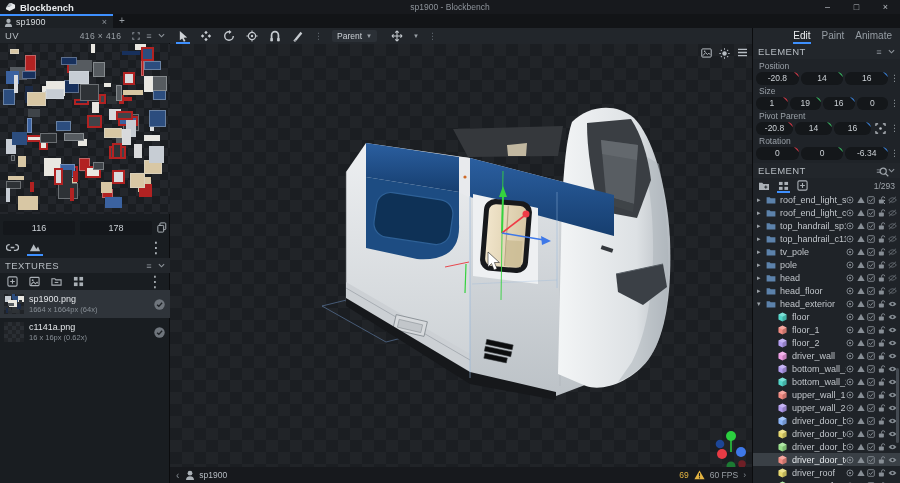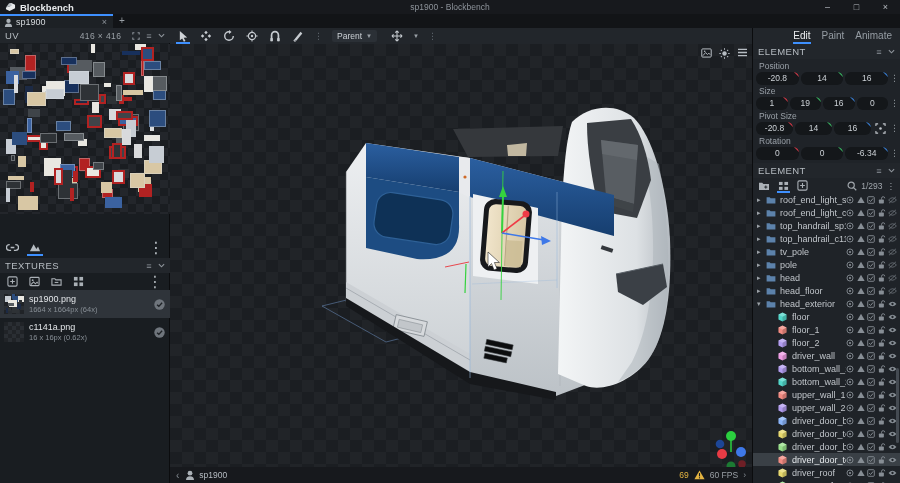--- a/index.html
+++ b/index.html
@@ -98,21 +98,21 @@
   .nfield.ax-x:after{border-right-color:#f23f4f;}
   .nfield.ax-y:after{border-right-color:#3fd06d;}
   .nfield.ax-z:after{border-right-color:#3e8ff2;}
   .kebab{width:7px;text-align:center;color:#8a9096;font-size:9px;line-height:13px;}
   .focusbtn{width:15px;height:13px;display:flex;align-items:center;justify-content:center;color:#c0c5ca;}
 
   #outliner-header{margin-top:3px;}
   #outliner-toolbar{height:15px;display:flex;align-items:center;padding:0 5px;gap:8px;color:#aab0b6;}
   .ot-tool{position:relative;display:flex;align-items:center;height:15px;}
   .ot-tool.sel:after{content:"";position:absolute;left:-1px;right:-1px;bottom:0;height:2px;background:#3e90ff;}
-  #ot-right{margin-left:auto;display:flex;align-items:center;gap:4px;font-size:8.5px;color:#a0a6ac;}
+  #ot-right{margin-left:auto;display:flex;align-items:center;gap:4px;font-size:8.5px;color:#a0a6ac;flex-direction:column;}
   #outliner-list{position:relative;}
   .ol-row{display:flex;align-items:center;height:13px;padding:0 3px 0 4px;font-size:9px;color:#c0c5ca;white-space:nowrap;}
   .ol-row.selected{background:#3a4046;color:#e4e7ea;}
   .ol-caret{width:9px;font-size:7px;color:#9aa0a6;flex:none;}
   .ol-ico{width:12px;flex:none;display:flex;align-items:center;}
   .ol-name{flex:1;overflow:hidden;text-overflow:clip;margin-left:2px;}
   .ol-toggles{display:flex;gap:2.5px;flex:none;align-items:center;color:#878e95;}
   .ol-indent{padding-left:16px;}
   #ol-scroll{position:absolute;right:1px;top:340px;width:3px;height:75px;background:#454b52;border-radius:2px;}
 
@@ -255,20 +255,30 @@
         <div class="atl" style="left: 12.4022px; top: 88.3675px; width: 14.39px; height: 12.7767px; background: rgb(44, 77, 126);"></div>
         <div class="atl" style="left: 115.758px; top: 40.6086px; width: 6.36854px; height: 16.1423px; background: rgb(86, 91, 96); border: 1px solid rgba(220, 225, 230, 0.35);"></div>
         <div class="atl" style="left: 68.8315px; top: 26.6299px; width: 19.6911px; height: 13.6935px; background: rgb(199, 205, 212); border: 1px solid rgba(220, 225, 230, 0.35);"></div>
         <div class="atl" style="left: 90.5464px; top: 0.285623px; width: 4.95219px; height: 9.19486px; background: rgb(233, 231, 225);"></div>
         <div class="atl" style="left: 80.314px; top: 40.3065px; width: 18.2576px; height: 16.3515px; background: rgb(46, 50, 54); border: 1px solid rgba(220, 225, 230, 0.35);"></div>
         <div class="atl" style="left: 18.0663px; top: 152.466px; width: 19.6453px; height: 13.4787px; background: rgb(216, 199, 164);"></div>
         <div class="atl" style="left: 149.277px; top: 66.3046px; width: 16.4723px; height: 16.2313px; background: rgb(44, 77, 126); border: 1px solid rgba(220, 225, 230, 0.35);"></div>
         <div class="atl" style="left: 69.5288px; top: 143.686px; width: 4.73231px; height: 13.4529px; background: rgb(44, 77, 126); border: 2px solid rgb(178, 34, 34);"></div>
         <div class="atl" style="left: 115.882px; top: 66.6468px; width: 17.4139px; height: 9.63709px; background: rgb(63, 68, 73); border: 2px solid rgb(178, 34, 34);"></div>
       </div>
+    <div id="uv-coords">
+      <div class="uvfield">116</div>
+      <div class="uvfield">178</div>
+      <span>
+        <svg width="10" height="11" viewBox="0 0 12 13">
+            <rect x="3.5" y="1" width="7" height="8" rx="1" fill="none" stroke="#aab0b6" stroke-width="1.2"></rect>
+            <rect x="1" y="4" width="7" height="8" rx="1" fill="#191d21" stroke="#aab0b6" stroke-width="1.2"></rect>
+          </svg>
+      </span>
+    </div>
     <div id="uv-tools">
       <span class="uvtool">
         <svg width="13" height="9" viewBox="0 0 14 9">
             <path d="M5,4.5 H9 M4,1.5 H3.5 A3,3 0 0 0 3.5,7.5 H5.5 M10,1.5 H10.5 A3,3 0 0 1 10.5,7.5 H8.5" fill="none" stroke="#b6bcc2" stroke-width="1.4"></path>
           </svg>
       </span>
       <span class="uvtool sel">
         <svg width="12" height="9" viewBox="0 0 13 9">
             <path d="M1,8.5 L5,1 L8,6 L9.8,3.5 L12,8.5 Z" fill="#b6bcc2"></path>
           </svg>
@@ -604,21 +614,21 @@
             <span>19</span>
           </div>
           <div class="nfield ax-z">
             <span>16</span>
           </div>
           <div class="nfield ">
             <span>0</span>
           </div>
           <span class="kebab">⋮</span>
         </div>
-        <div class="el-label">Pivot Size</div>
+        <div class="el-label">Pivot Parent</div>
         <div class="el-row">
           <div class="nfield ax-x">
             <span>-20.8</span>
           </div>
           <div class="nfield ax-y">
             <span>14</span>
           </div>
           <div class="nfield ax-z">
             <span>16</span>
           </div>

